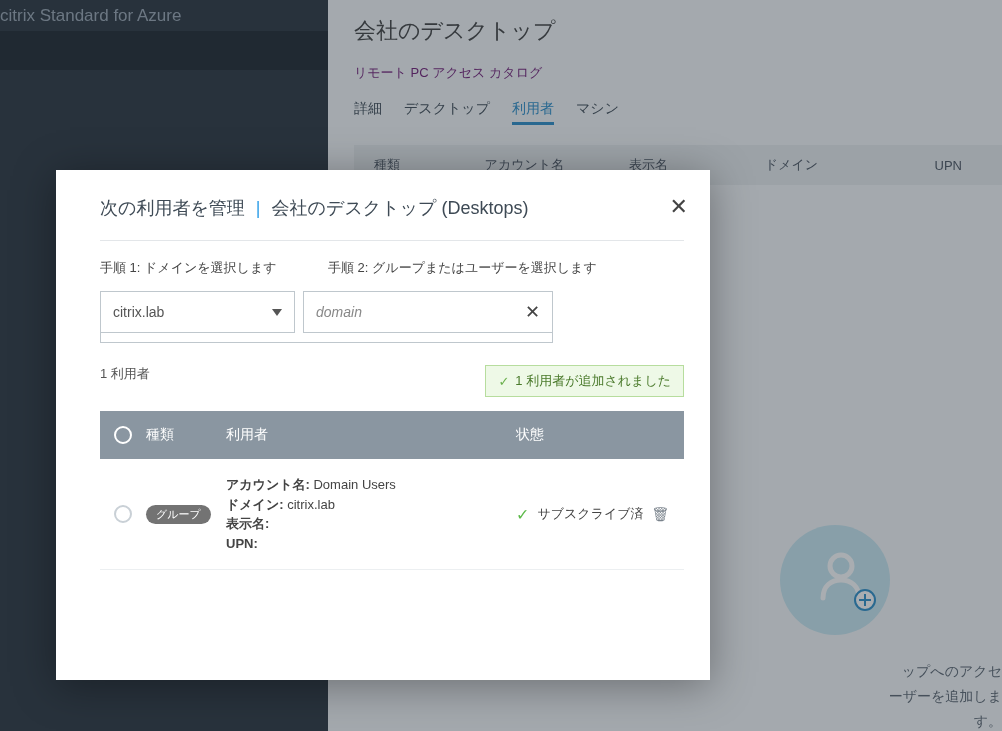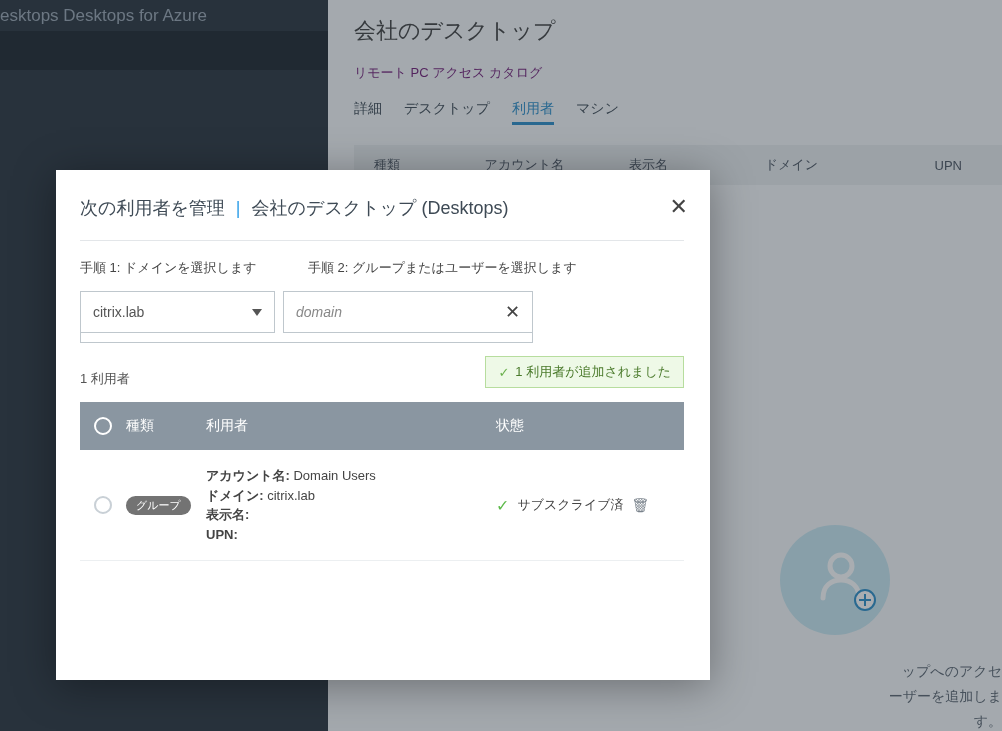--- a/index.html
+++ b/index.html
@@ -105,21 +105,21 @@
   }
 
   
   .modal {
     position: absolute;
     left: 56px; top: 170px;
     width: 654px;
     min-height: 510px;
     background: #fff;
     box-shadow: 0 6px 40px rgba(0,0,0,0.35);
-    padding: 26px 26px 26px 24px;
+    padding: 26px 26px 26px 44px;
   }
   .modal-title {
     font-size: 18px;
     font-weight: 400;
     color: #3e4a55;
   }
   .modal-title .sep { color: #33a0e8; margin: 0 6px; }
   .modal-close {
     position: absolute;
     right: 22px; top: 24px;
@@ -159,22 +159,22 @@
     border-left: 5px solid transparent;
     border-right: 5px solid transparent;
     border-top: 7px solid #555;
   }
   .strip {
     border: 1px solid #bfc7cd; border-top: none;
     height: 10px; width: 453px;
   }
 
   .list-status {
-    display: flex; justify-content: space-between; align-items: flex-end;
-    margin-top: 13px;
+    display: flex; justify-content: space-between; align-items: flex-start;
+    margin-top: 22px;
     font-size: 13px;
     color: #555;
   }
   .added-banner {
     border: 1px solid #b7dd9e;
     background: #eef9e7;
     color: #4a7a2b;
     padding: 6px 12px;
     font-size: 13px;
     display: flex; align-items: center; gap: 6px;
@@ -221,21 +221,21 @@
   .user-row .subs-col { width: 290px; line-height: 1.5; }
   .user-row .subs-col .lbl { font-weight: 600; }
   .user-row .status-col { flex: 1; display:flex; align-items:center; gap:8px; }
   .check { color: #5dba4a; font-size: 16px; }
   .trash { color: #7a838c; font-size: 14px; cursor: pointer; }
 </style>
 </head>
 <body>
 
 <div class="bg-left">
-  <div class="product-name">esktops Desktops for Azure</div>
+  <div class="product-name">citrix Standard for Azure</div>
   <div class="dark-line"></div>
 </div>
 
 <div class="bg-right">
   <div class="page-title">会社のデスクトップ</div>
   <div class="page-subtitle">リモート PC アクセス カタログ</div>
   <div class="tabs">
     <div class="tab">詳細</div>
     <div class="tab">デスクトップ</div>
     <div class="tab active">利用者</div>

